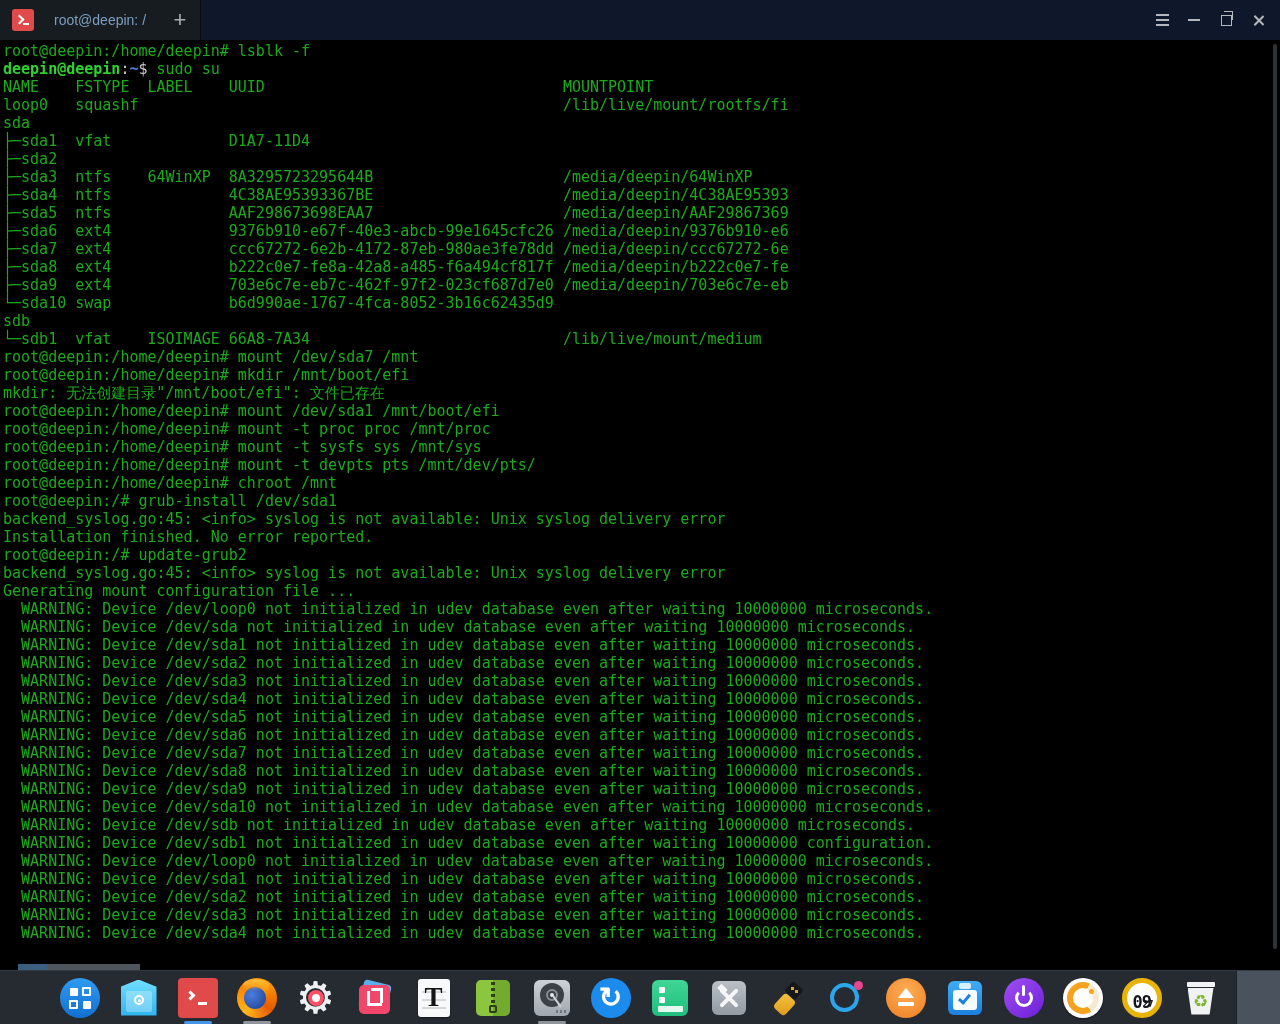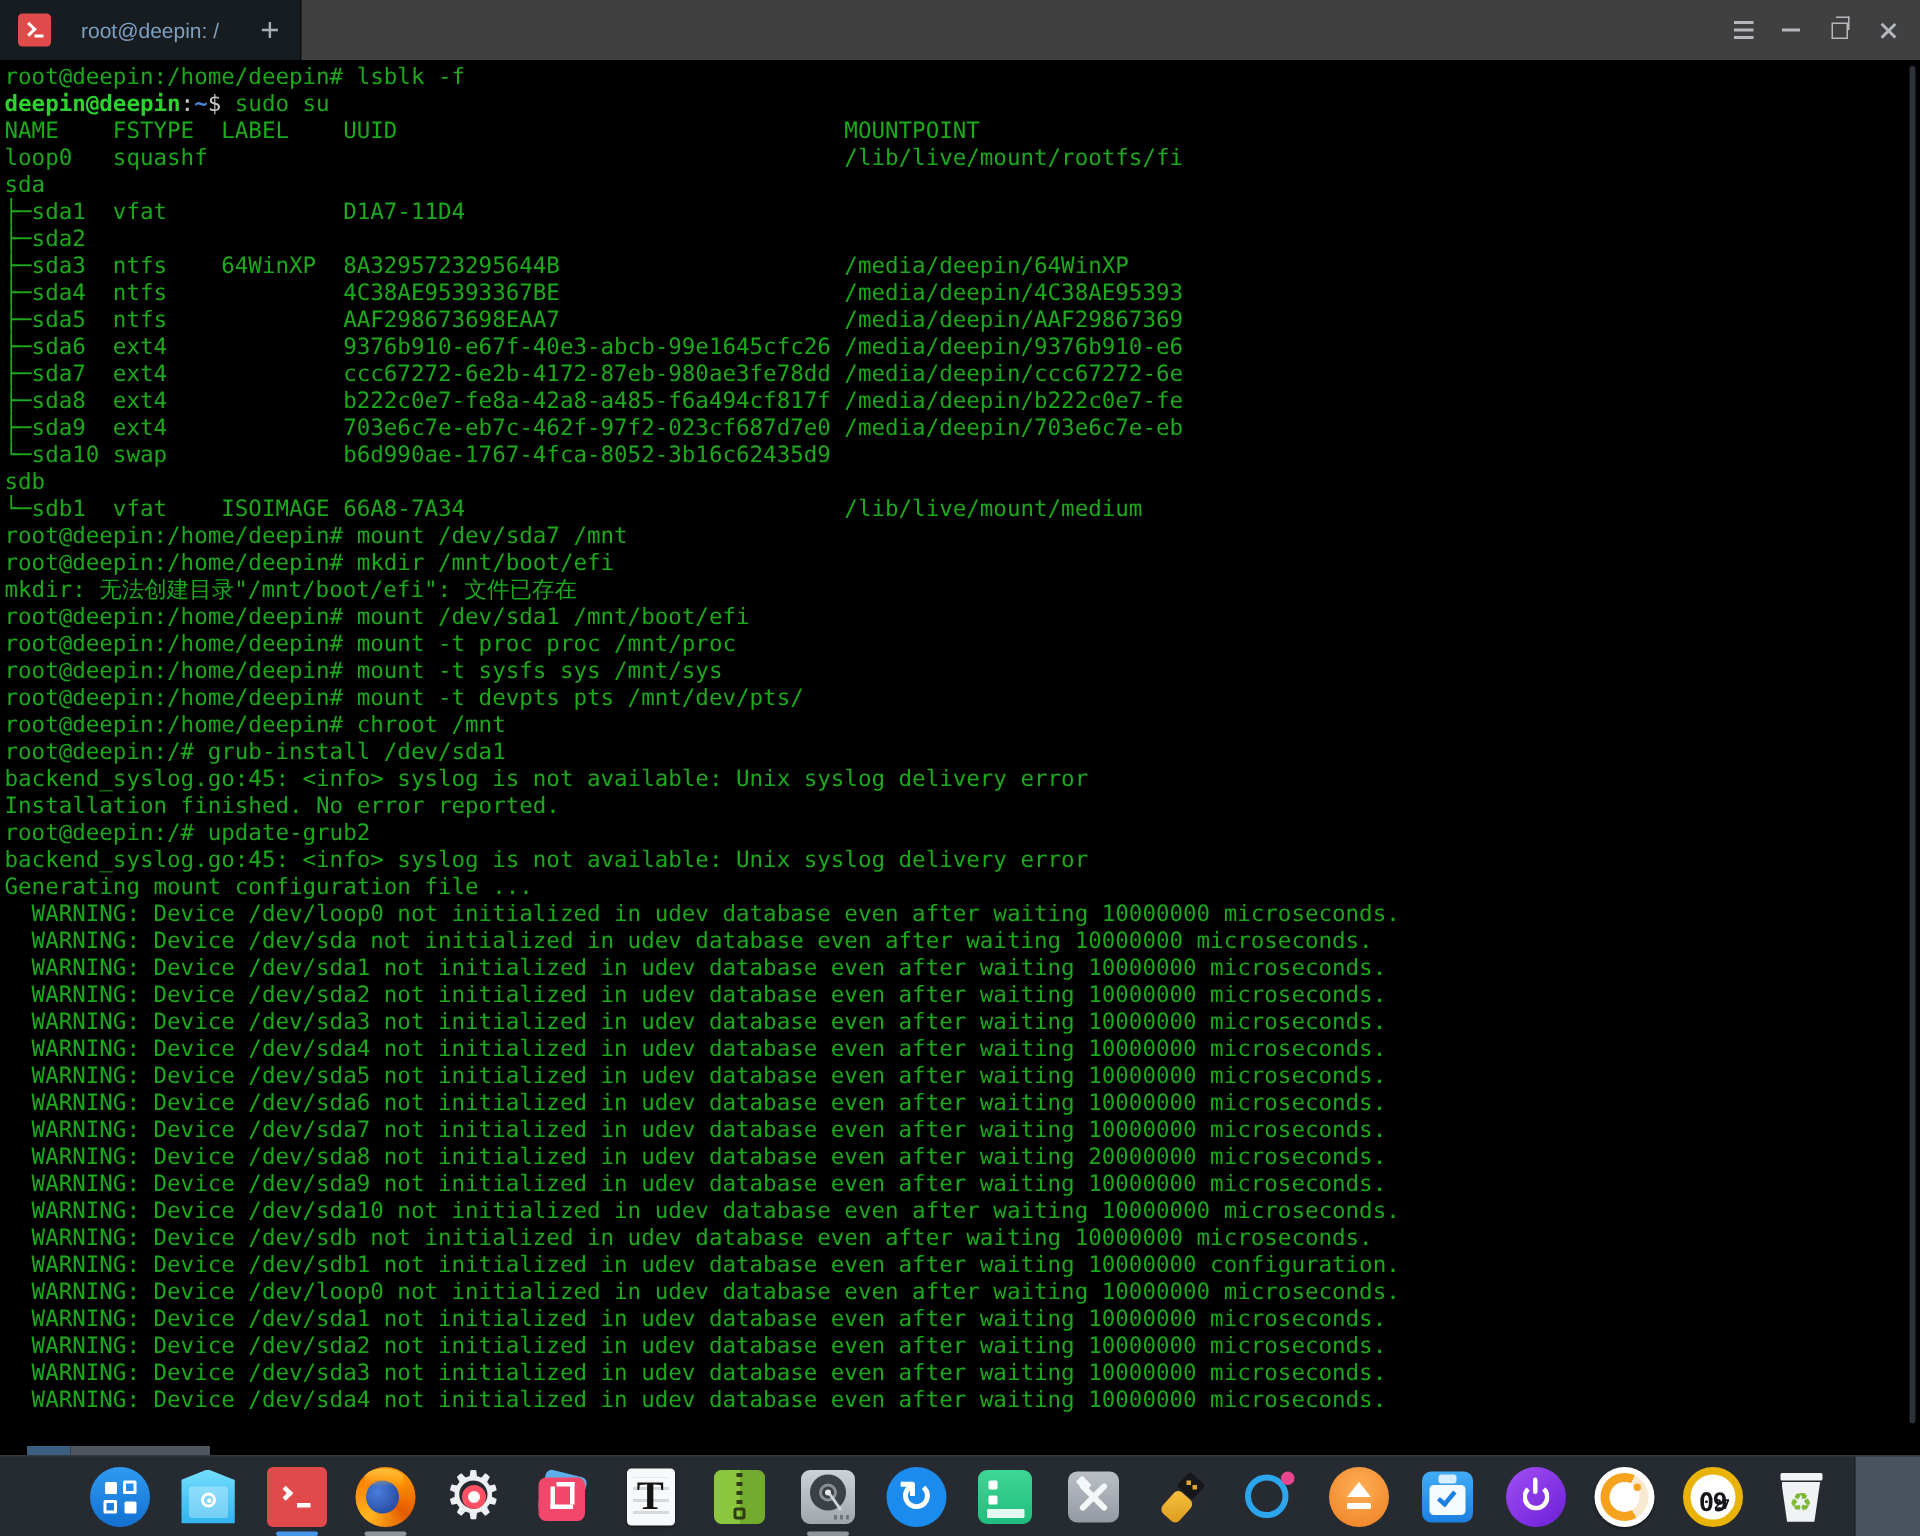--- a/index.html
+++ b/index.html
@@ -1,19 +1,19 @@
 <!DOCTYPE html>
 <html><head>
 <meta charset="utf-8">
 <style>
   html,body{margin:0;padding:0;background:#000;}
   .screen{position:relative;width:1280px;height:1024px;overflow:hidden;background:#000;font-family:"Liberation Sans",sans-serif;}
 
   
-  .titlebar{position:absolute;left:0;top:0;width:1280px;height:52px;background:#404040;}
+  .titlebar{position:absolute;left:0;top:0;width:1280px;height:52px;background:#0f172a;}
   .tab-zone{position:absolute;left:0;top:0;width:200px;height:40px;background:#171c21;}
   .tb-sep{position:absolute;left:200px;top:0;width:1px;height:40px;background:#0a0d10;}
   .app-icon{position:absolute;left:12px;top:9px;width:22px;height:22px;border-radius:3px;background:#e14a4a;}
   .app-icon .chev{position:absolute;left:4px;top:7px;width:5px;height:5px;border-top:2px solid #fff;border-right:2px solid #fff;transform:rotate(45deg);}
   .app-icon .uscore{position:absolute;left:11px;top:14px;width:6px;height:2px;background:#fff;}
   .tab{position:absolute;left:40px;top:0;width:120px;height:40px;display:flex;align-items:center;justify-content:center;color:#7d9fc0;font-size:14px;}
   .newtab{position:absolute;left:160px;top:0;width:40px;height:40px;display:flex;align-items:center;justify-content:center;color:#a7adb3;font-size:22px;font-weight:300;cursor:default;}
   .wc{position:absolute;right:6px;top:0;height:40px;display:flex;align-items:center;}
   .wcbtn{width:32px;height:40px;display:flex;align-items:center;justify-content:center;position:relative;}
   .wc-menu span{display:block;width:13px;height:2px;background:#b4b8bc;box-shadow:0 -5px 0 #b4b8bc,0 5px 0 #b4b8bc;}
@@ -204,21 +204,21 @@
         <div class="tline"><span class="c-g">Generating mount configuration file ...</span></div>
         <div class="tline"><span class="c-g">  WARNING: Device /dev/loop0 not initialized in udev database even after waiting 10000000 microseconds.</span></div>
         <div class="tline"><span class="c-g">  WARNING: Device /dev/sda not initialized in udev database even after waiting 10000000 microseconds.</span></div>
         <div class="tline"><span class="c-g">  WARNING: Device /dev/sda1 not initialized in udev database even after waiting 10000000 microseconds.</span></div>
         <div class="tline"><span class="c-g">  WARNING: Device /dev/sda2 not initialized in udev database even after waiting 10000000 microseconds.</span></div>
         <div class="tline"><span class="c-g">  WARNING: Device /dev/sda3 not initialized in udev database even after waiting 10000000 microseconds.</span></div>
         <div class="tline"><span class="c-g">  WARNING: Device /dev/sda4 not initialized in udev database even after waiting 10000000 microseconds.</span></div>
         <div class="tline"><span class="c-g">  WARNING: Device /dev/sda5 not initialized in udev database even after waiting 10000000 microseconds.</span></div>
         <div class="tline"><span class="c-g">  WARNING: Device /dev/sda6 not initialized in udev database even after waiting 10000000 microseconds.</span></div>
         <div class="tline"><span class="c-g">  WARNING: Device /dev/sda7 not initialized in udev database even after waiting 10000000 microseconds.</span></div>
-        <div class="tline"><span class="c-g">  WARNING: Device /dev/sda8 not initialized in udev database even after waiting 20000000 microseconds.</span></div>
+        <div class="tline"><span class="c-g">  WARNING: Device /dev/sda8 not initialized in udev database even after waiting 10000000 microseconds.</span></div>
         <div class="tline"><span class="c-g">  WARNING: Device /dev/sda9 not initialized in udev database even after waiting 10000000 microseconds.</span></div>
         <div class="tline"><span class="c-g">  WARNING: Device /dev/sda10 not initialized in udev database even after waiting 10000000 microseconds.</span></div>
         <div class="tline"><span class="c-g">  WARNING: Device /dev/sdb not initialized in udev database even after waiting 10000000 microseconds.</span></div>
         <div class="tline"><span class="c-g">  WARNING: Device /dev/sdb1 not initialized in udev database even after waiting 10000000 configuration.</span></div>
         <div class="tline"><span class="c-g">  WARNING: Device /dev/loop0 not initialized in udev database even after waiting 10000000 microseconds.</span></div>
         <div class="tline"><span class="c-g">  WARNING: Device /dev/sda1 not initialized in udev database even after waiting 10000000 microseconds.</span></div>
         <div class="tline"><span class="c-g">  WARNING: Device /dev/sda2 not initialized in udev database even after waiting 10000000 microseconds.</span></div>
         <div class="tline"><span class="c-g">  WARNING: Device /dev/sda3 not initialized in udev database even after waiting 10000000 microseconds.</span></div>
         <div class="tline"><span class="c-g">  WARNING: Device /dev/sda4 not initialized in udev database even after waiting 10000000 microseconds.</span></div>
       </div>

